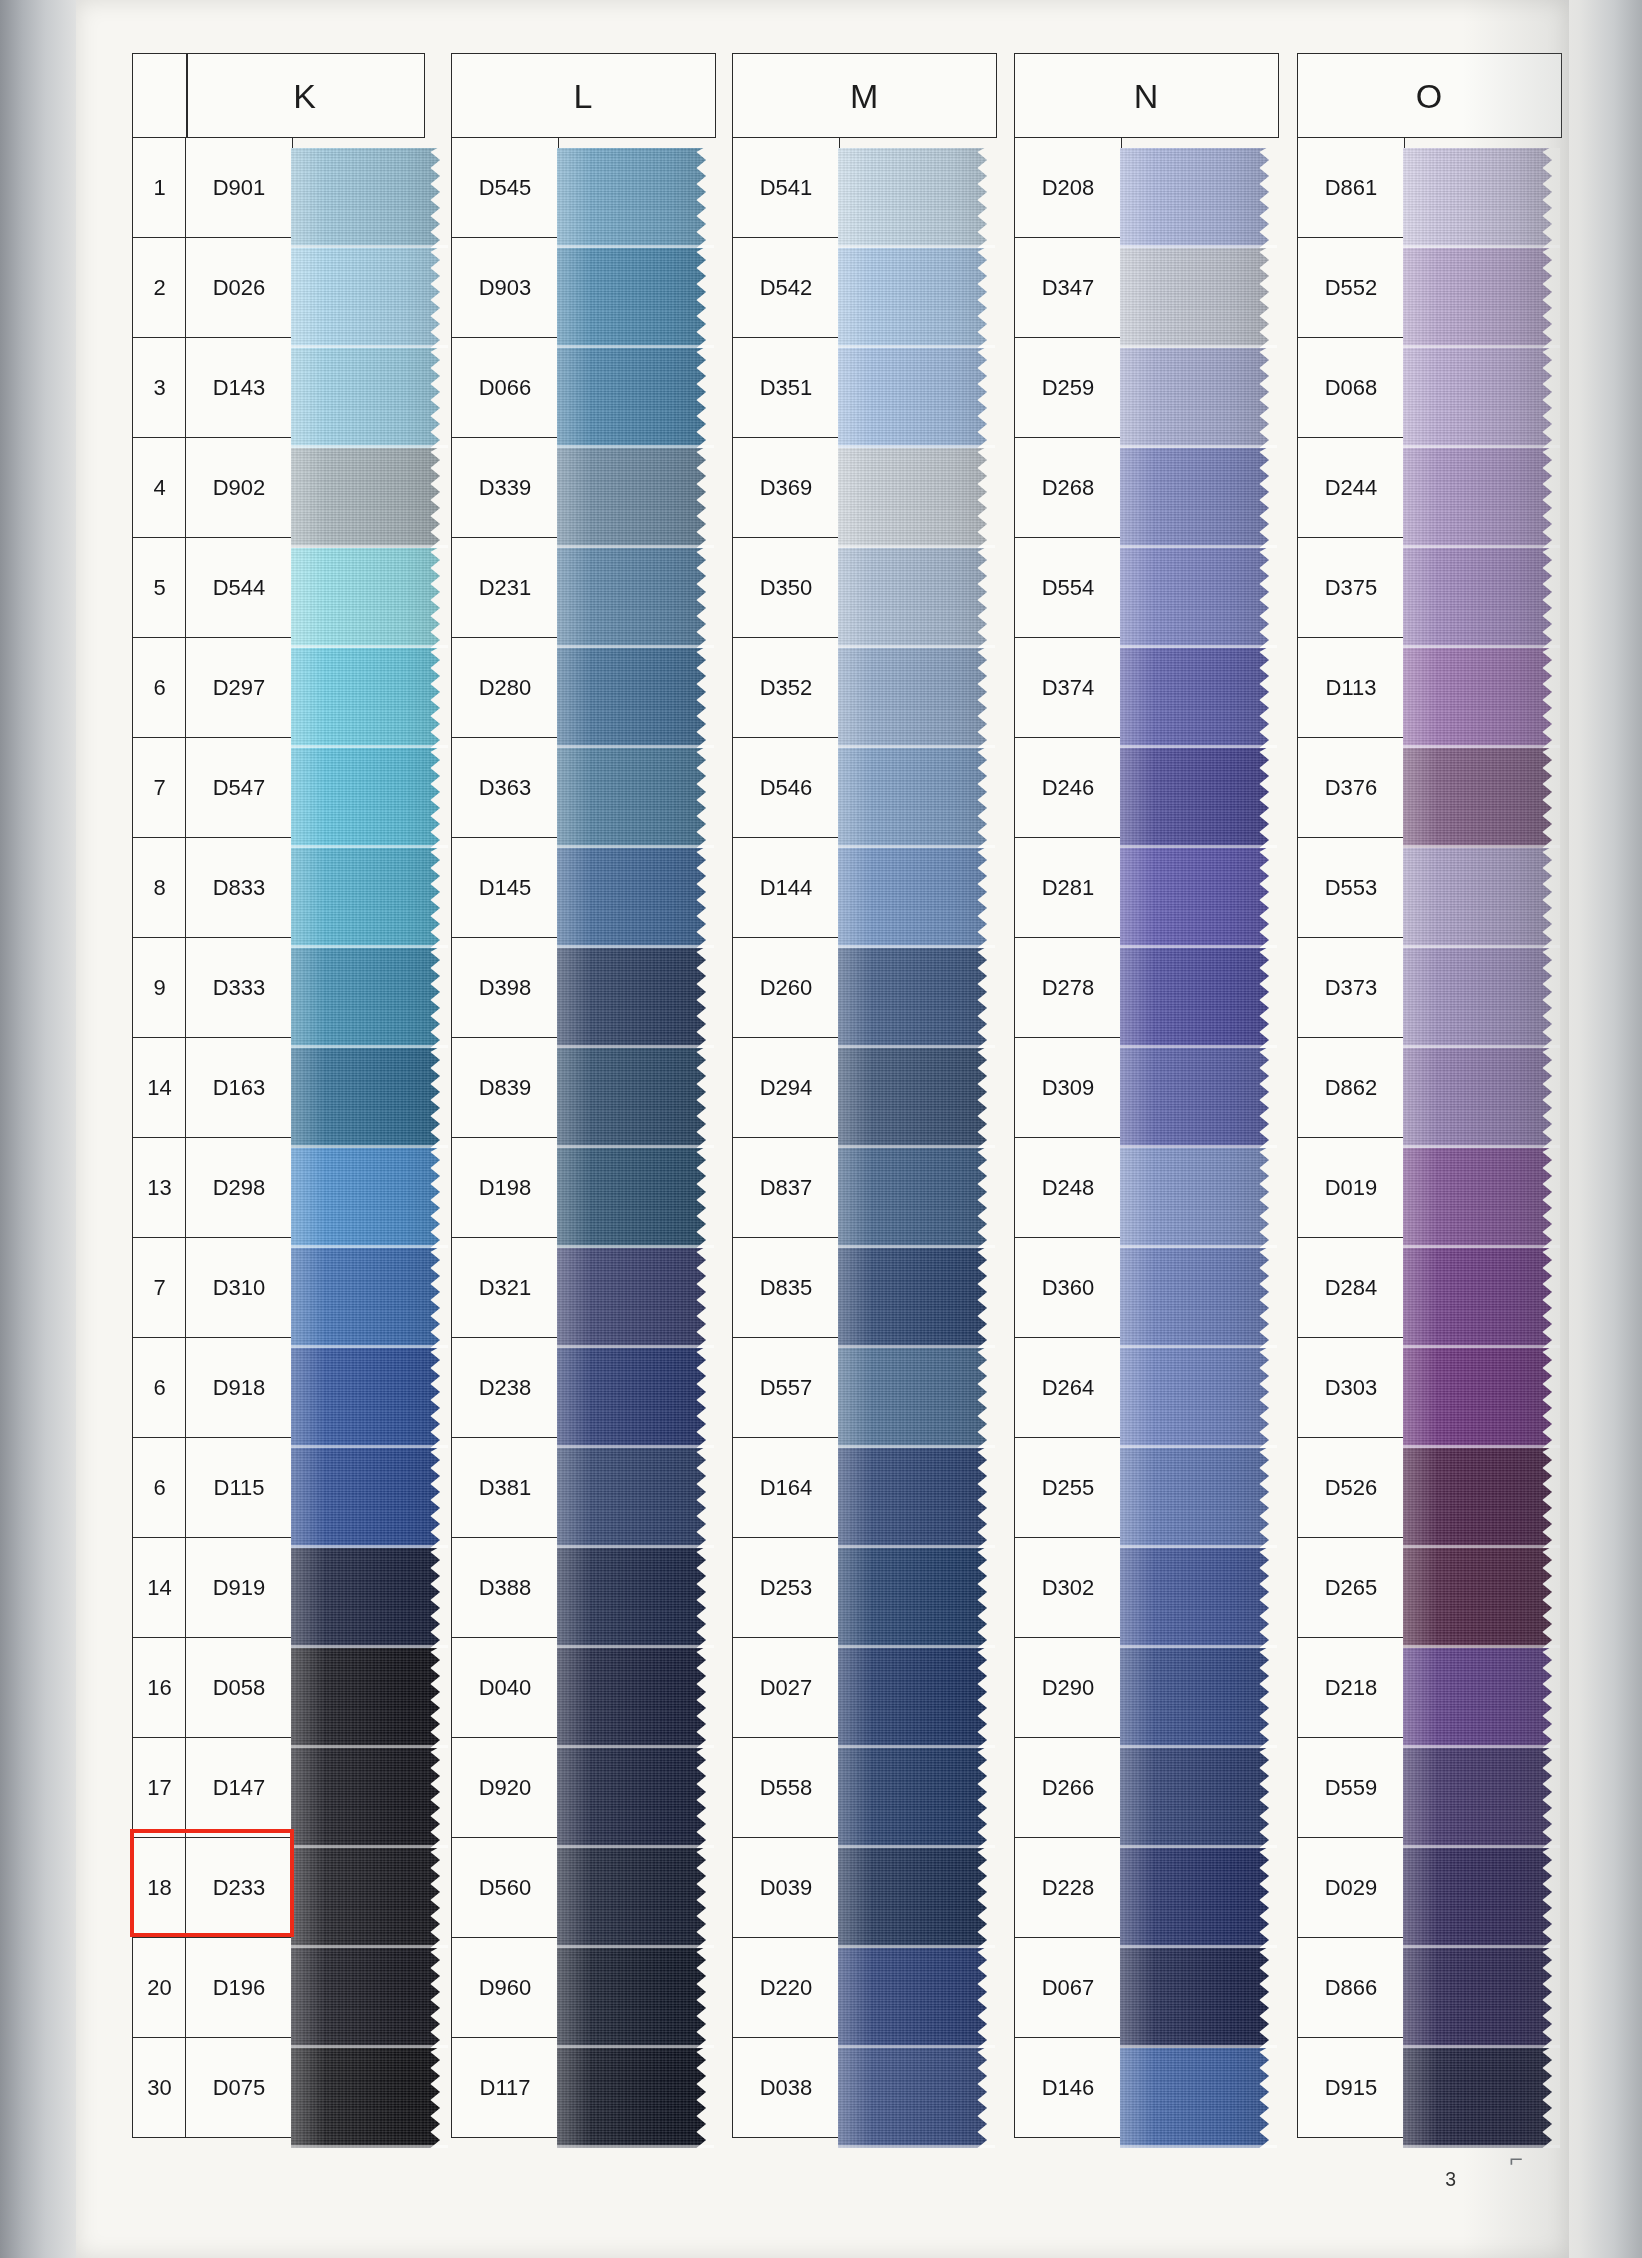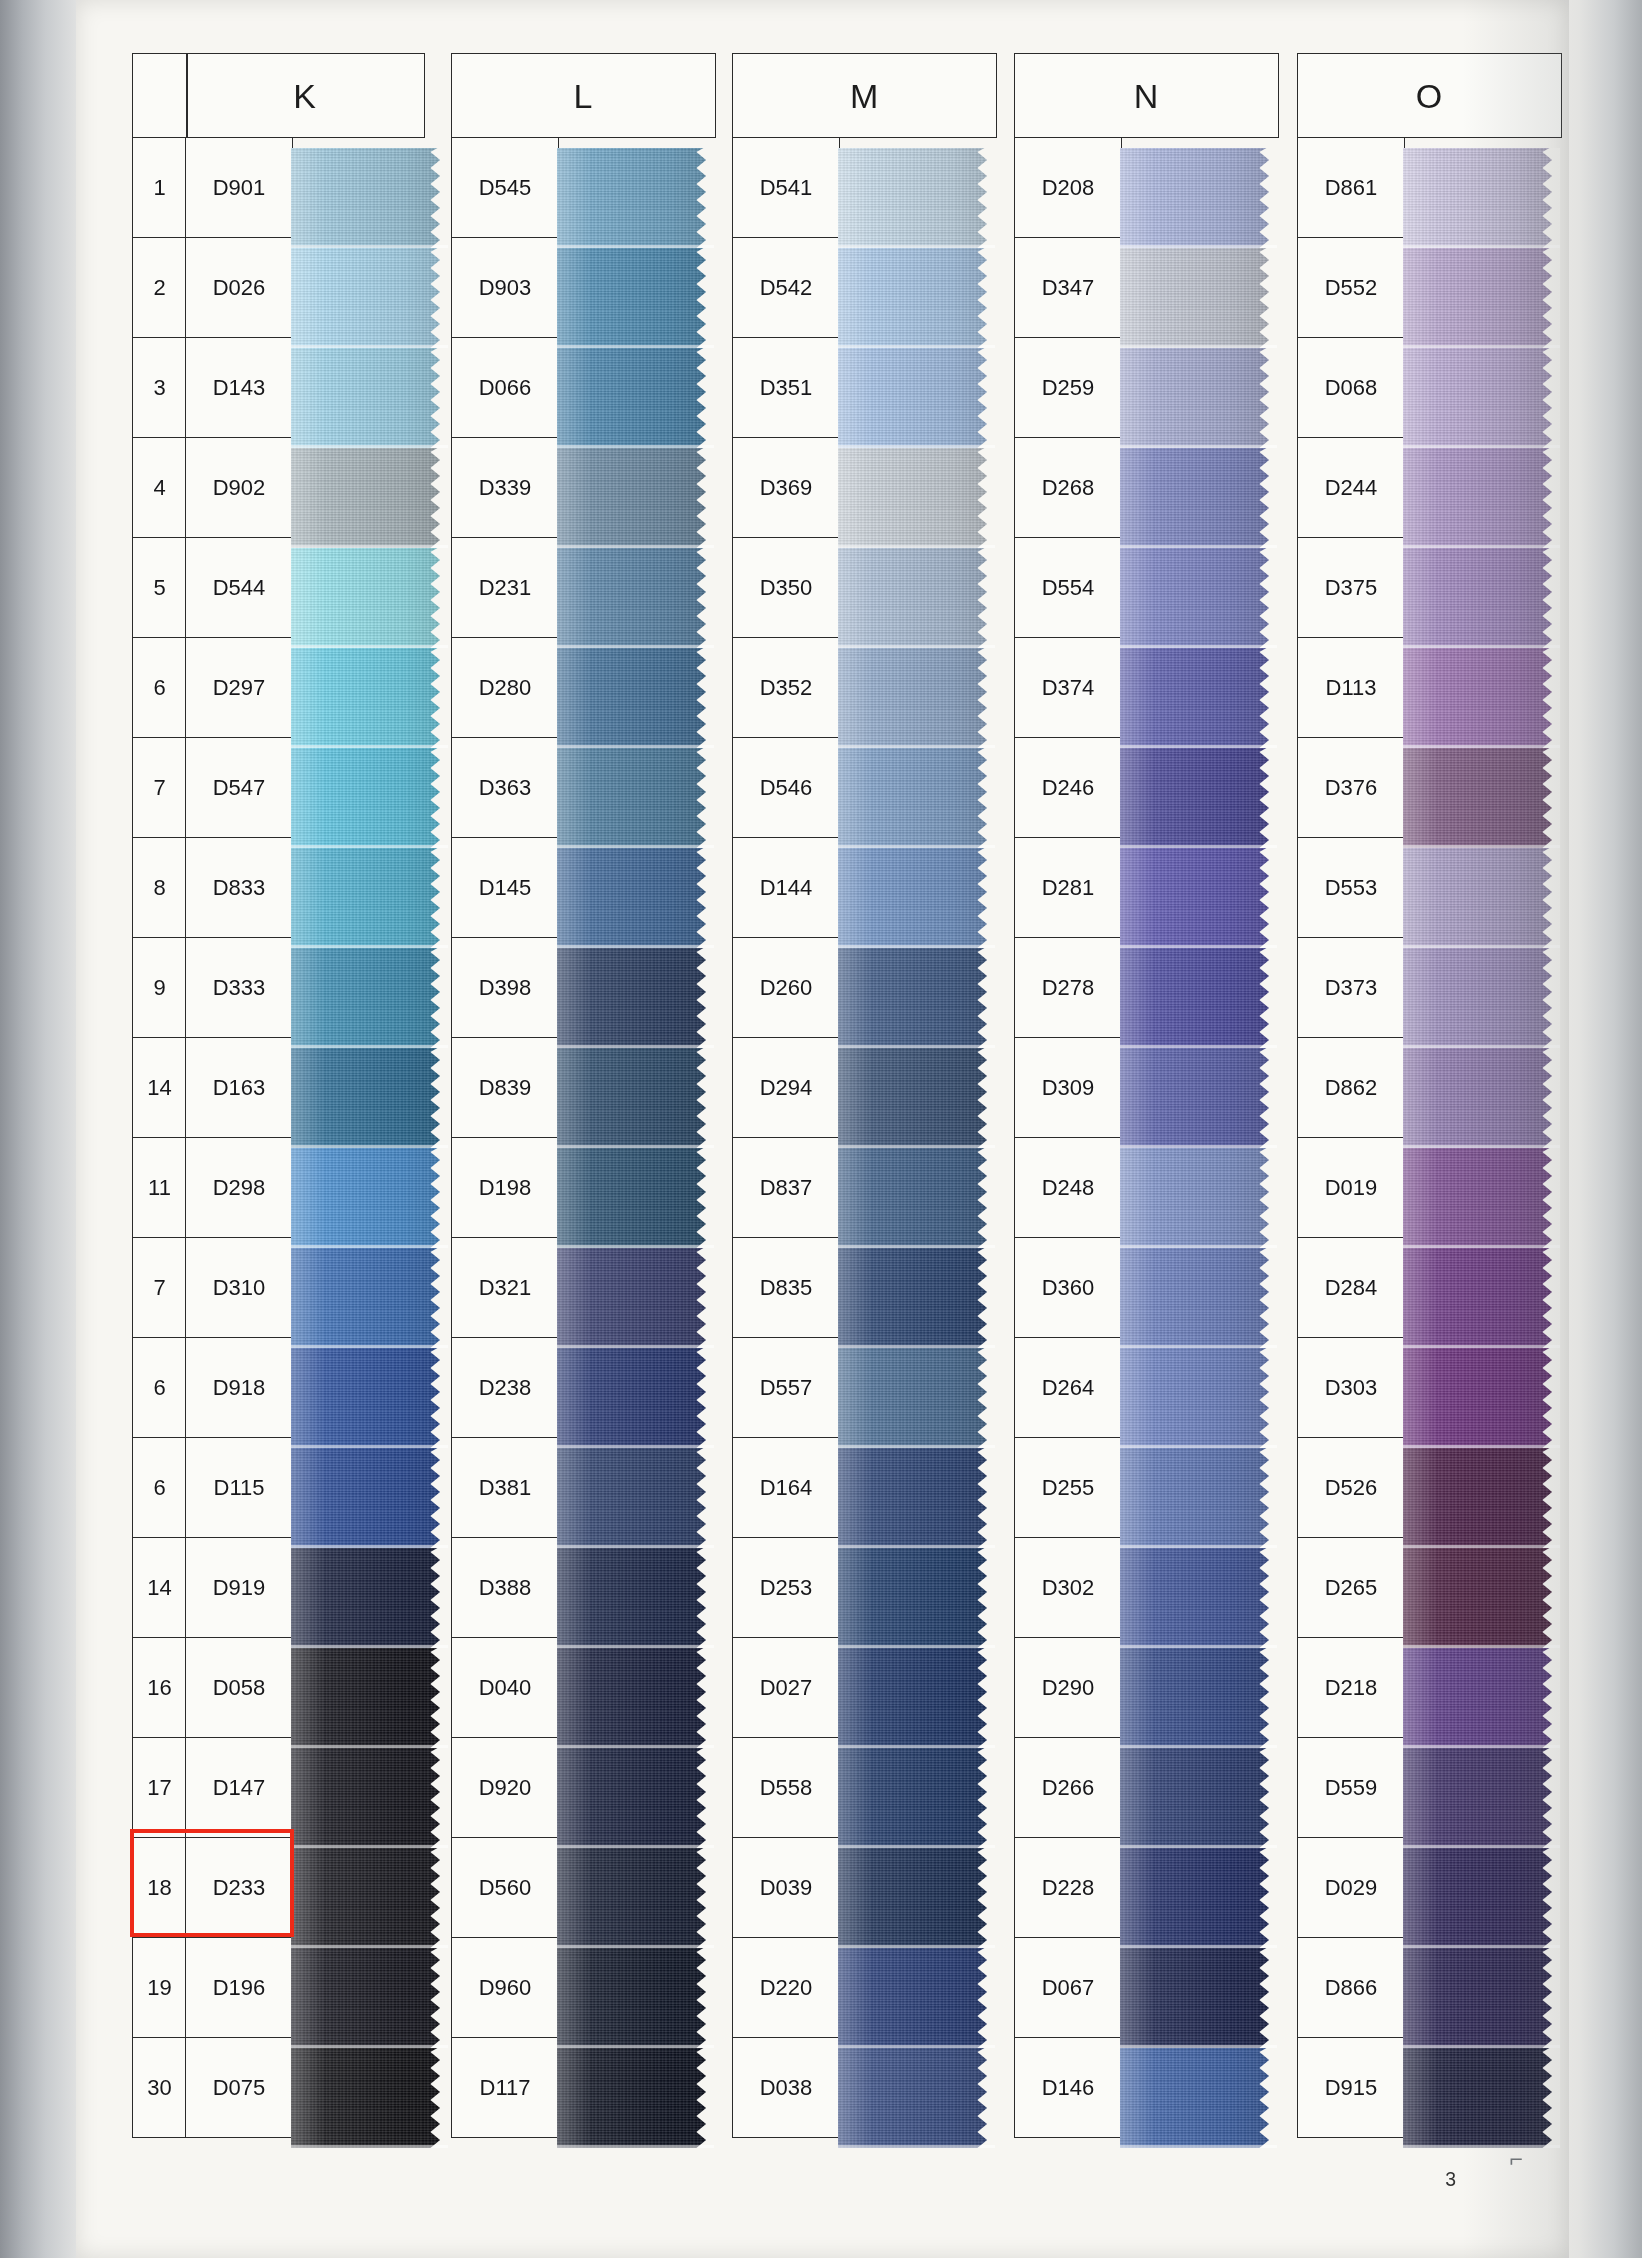--- a/index.html
+++ b/index.html
@@ -243,21 +243,21 @@
             </div>
             <div class="row">
               <div class="cellnum">9</div>
               <div class="cellcode">D333</div>
             </div>
             <div class="row">
               <div class="cellnum">14</div>
               <div class="cellcode">D163</div>
             </div>
             <div class="row">
-              <div class="cellnum">11</div>
+              <div class="cellnum">13</div>
               <div class="cellcode">D298</div>
             </div>
             <div class="row">
               <div class="cellnum">7</div>
               <div class="cellcode">D310</div>
             </div>
             <div class="row">
               <div class="cellnum">6</div>
               <div class="cellcode">D918</div>
             </div>
@@ -275,21 +275,21 @@
             </div>
             <div class="row">
               <div class="cellnum">17</div>
               <div class="cellcode">D147</div>
             </div>
             <div class="row">
               <div class="cellnum">18</div>
               <div class="cellcode">D233</div>
             </div>
             <div class="row">
-              <div class="cellnum">19</div>
+              <div class="cellnum">20</div>
               <div class="cellcode">D196</div>
             </div>
             <div class="row">
               <div class="cellnum">30</div>
               <div class="cellcode">D075</div>
             </div>
           </div>
           <div class="swatchcol">
             <div class="swatch" style="background: rgb(156, 199, 220);">
               <div class="fabric"></div>

